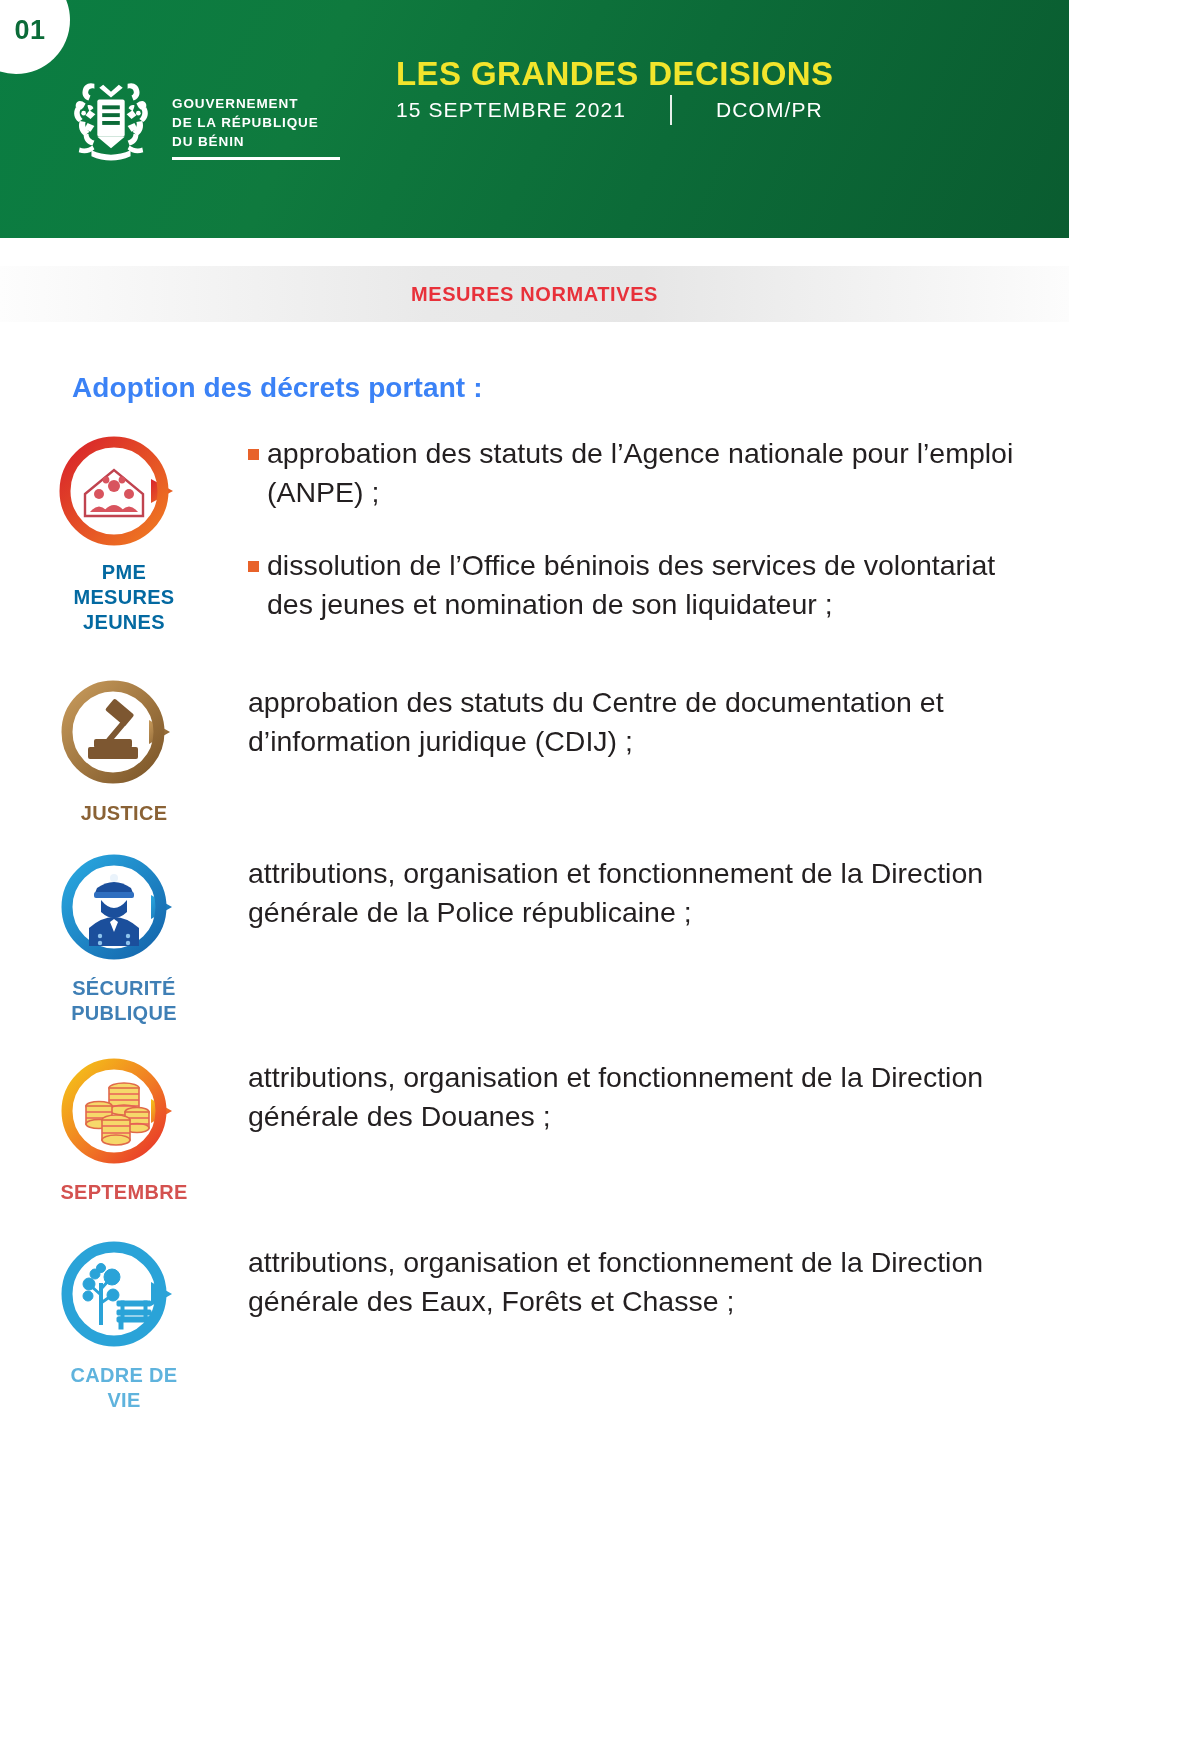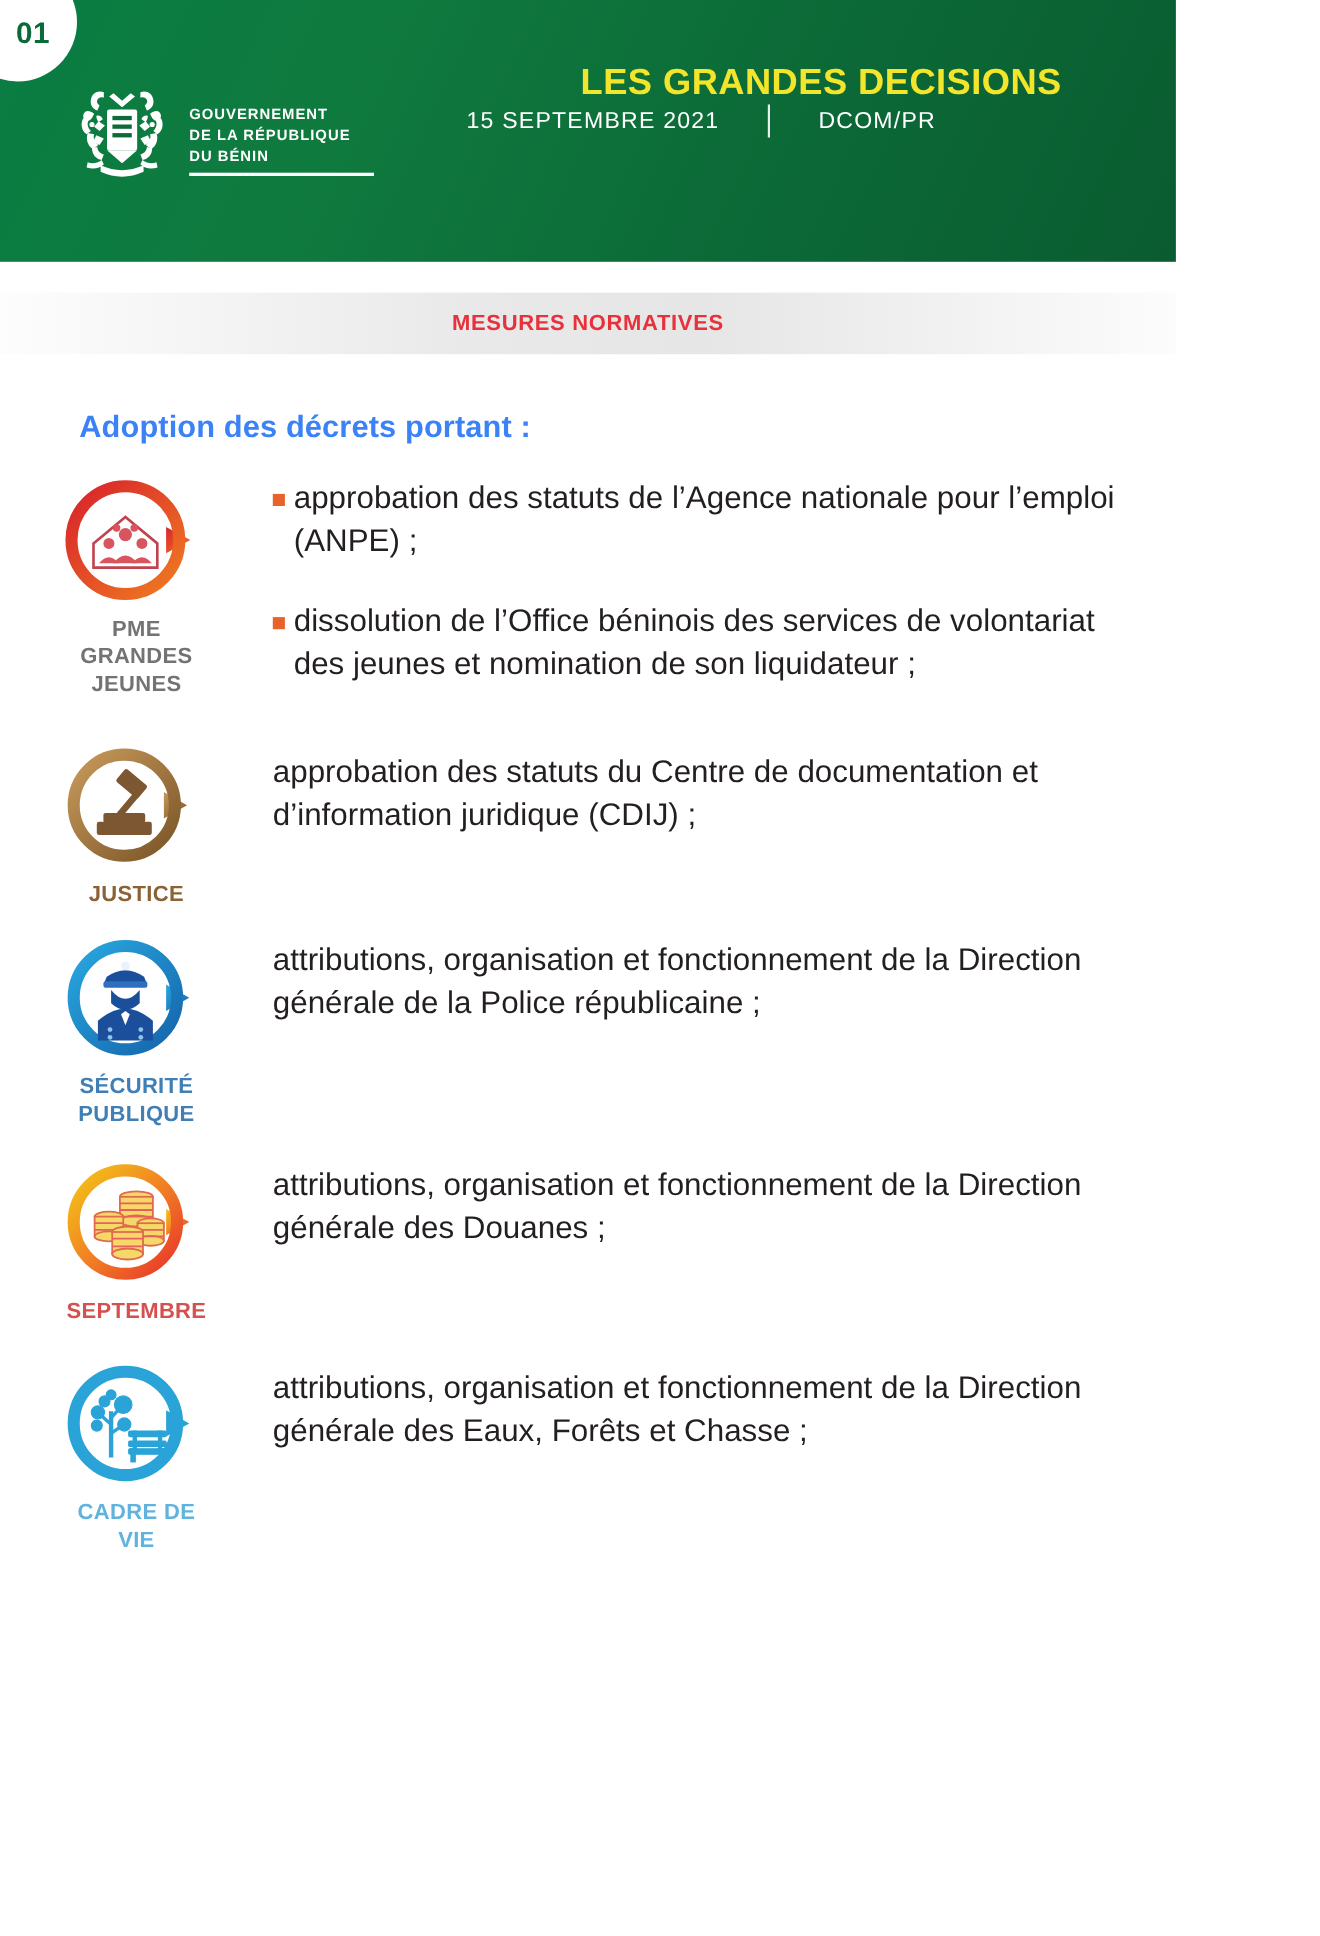--- a/index.html
+++ b/index.html
@@ -71,24 +71,23 @@
   }
   .gov-rule {
     margin-top: 6px;
     width: 168px;
     height: 3px;
     background: #ffffff;
   }
 
   .title-block {
     position: absolute;
-    left: 424px;
+    left: 396px;
     top: 54px;
     right: 0;
-    text-align: center;
   }
   .main-title {
     color: #f2e52c;
     font-size: 33px;
     font-weight: bold;
     letter-spacing: 0.4px;
     line-height: 40px;
     white-space: nowrap;
   }
   .subtitle-row {
@@ -310,23 +309,23 @@
             <path d="M48 84 q11 -14 22 0 z"></path>
             <circle cx="44" cy="66" r="5"></circle>
             <path d="M35 84 q9 -11 18 0 z"></path>
             <circle cx="74" cy="66" r="5"></circle>
             <path d="M65 84 q9 -11 18 0 z"></path>
             <circle cx="51" cy="52" r="3.4"></circle>
             <circle cx="67" cy="52" r="3.4"></circle>
           </g>
         </svg>
       </div>
-      <div class="icon-label" style="color:#737373">
+      <div class="icon-label" style="color:#0369a1">
         <div>PME</div>
-        <div>GRANDES</div>
+        <div>MESURES</div>
         <div>JEUNES</div>
       </div>
     </div>
     <div class="text-col">
       <div class="bullet-line">
         <span class="bullet-sq"></span>
         <span>approbation des statuts de l’Agence nationale pour l’emploi (ANPE) ;</span>
       </div>
       <div class="bullet-line" style="margin-top:34px">
         <span class="bullet-sq"></span>

